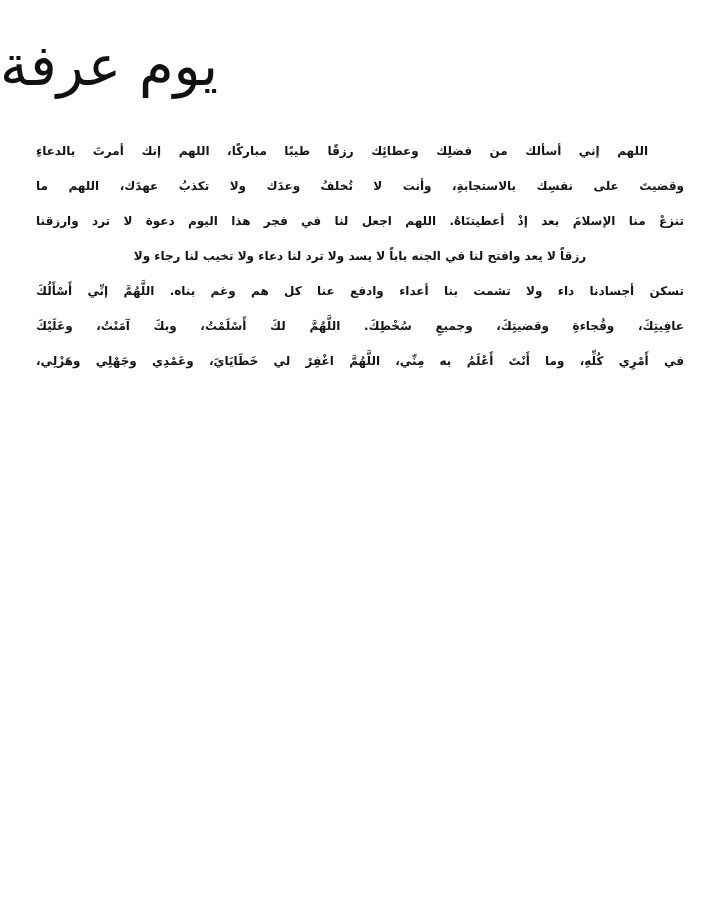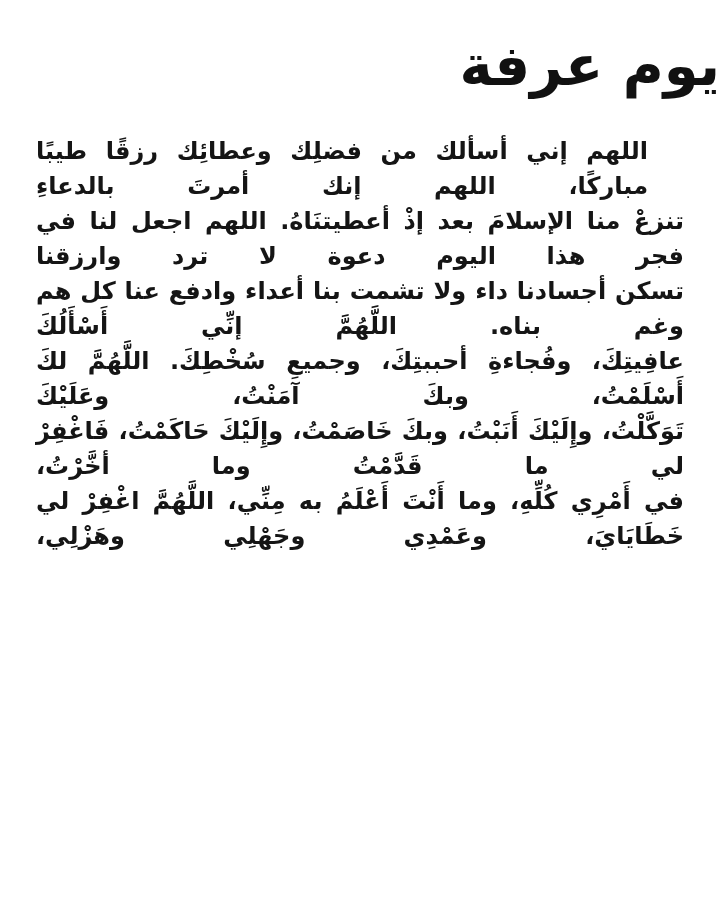--- a/index.html
+++ b/index.html
@@ -11,34 +11,34 @@
     position: relative;
     width: 720px;
     height: 900px;
     background: #ffffff;
     overflow: hidden;
     direction: rtl;
     font-family: "DejaVu Sans", sans-serif;
     box-sizing: border-box;
   }
   .title {
-    text-align: right;
+    text-align: left;
     font-size: 56px;
-    font-weight: bold;
+    font-weight: normal;
     line-height: 1.0;
     padding-top: 38px;
     height: 118px;
     box-sizing: border-box;
     color: #111111;
   }
   .body-text {
     padding: 16px 36px 0 36px;
   }
   .line {
-    font-size: 24px;
+    font-size: 12px;
     font-weight: bold;
     line-height: 35px;
     color: #151515;
     letter-spacing: 0;
   }
   .just {
     text-align: justify;
     text-align-last: justify;
   }
   .center {
@@ -52,20 +52,21 @@
 </head>
 <body>
 
 <div class="page">
 
   <div class="title">يوم عرفة</div>
 
   <div class="body-text">
 
     <div class="line just indent-first">اللهم إني أسألك من فضلِك وعطائِك رزقًا طيبًا مباركًا، اللهم إنك أمرتَ بالدعاءِ</div>
+    <div class="line just">وقضيتَ على نفسِك بالاستجابةِ، وأنت لا تُخلفُ وعدَك ولا تكذبُ عهدَك، اللهم ما</div>
     <div class="line just">تنزعْ منا الإسلامَ بعد إذْ أعطيتنَاهُ. اللهم اجعل لنا في فجر هذا اليوم دعوة لا ترد وارزقنا</div>
+    <div class="line center">رزقاً لا يعد وافتح لنا في الجنه باباً لا يسد ولا ترد لنا دعاء ولا تخيب لنا رجاء ولا</div>
     <div class="line just">تسكن أجسادنا داء ولا تشمت بنا أعداء وادفع عنا كل هم وغم بناه. اللَّهُمَّ إنِّي أَسْأَلُكَ</div>
-    <div class="line just">عافِيتِكَ، وفُجاءةِ أحببتِكَ، وجميعِ سُخْطِكَ. اللَّهُمَّ لكَ أَسْلَمْتُ، وبكَ آمَنْتُ، وعَلَيْكَ</div>
-    <div class="line just">تَوَكَّلْتُ، وإِلَيْكَ أَنَبْتُ، وبكَ خَاصَمْتُ، وإِلَيْكَ حَاكَمْتُ، فَاغْفِرْ لي ما قَدَّمْتُ وما أخَّرْتُ،</div>
+    <div class="line just">عافِيتِكَ، وفُجاءةِ وقضيتِكَ، وجميعِ سُخْطِكَ. اللَّهُمَّ لكَ أَسْلَمْتُ، وبكَ آمَنْتُ، وعَلَيْكَ</div>
     <div class="line just">في أَمْرِي كُلِّهِ، وما أَنْتَ أَعْلَمُ به مِنِّي، اللَّهُمَّ اغْفِرْ لي خَطَايَايَ، وعَمْدِي وجَهْلِي وهَزْلِي،</div>
 
   </div>
 </div>
 
 </body></html>

